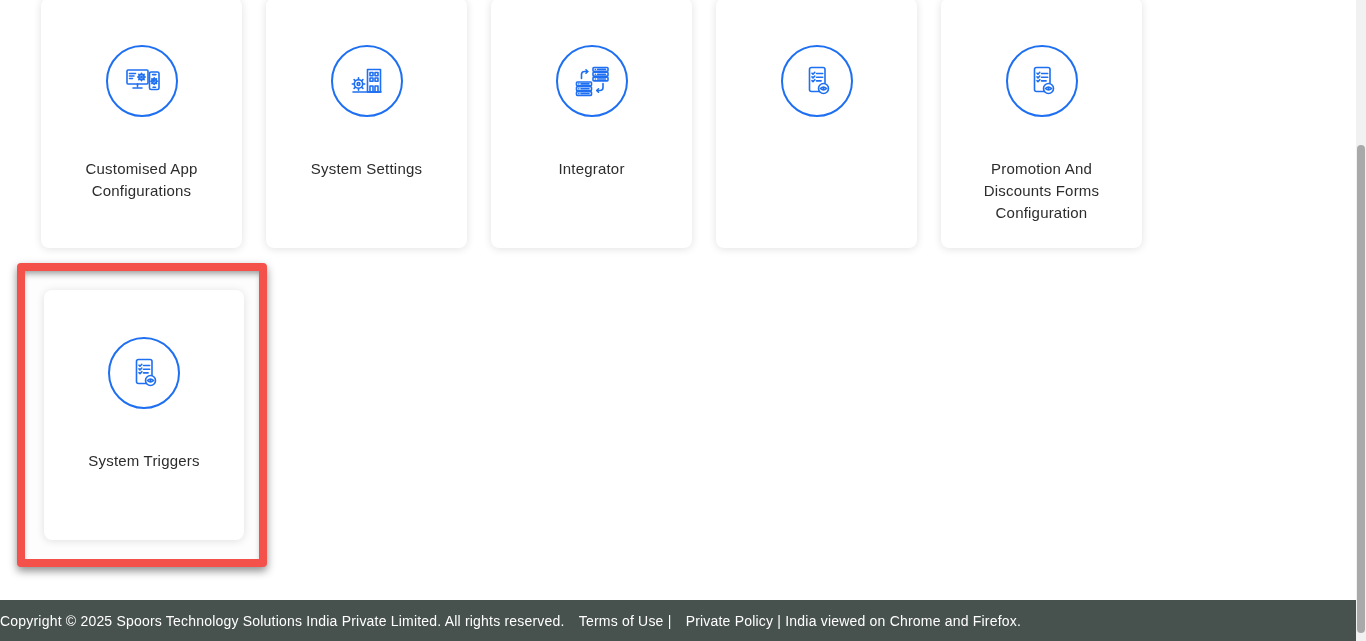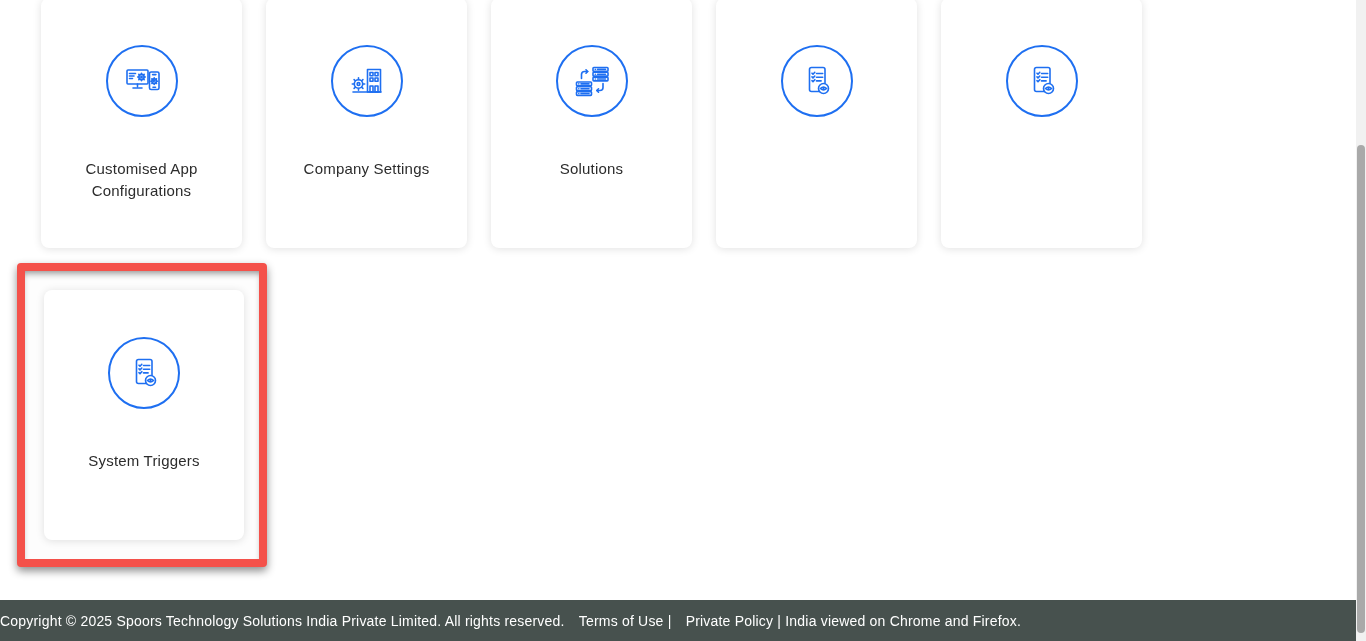--- a/index.html
+++ b/index.html
@@ -139,41 +139,41 @@
           <rect x="28" y="11.5" width="3" height="3.2"></rect>
           <rect x="23" y="17" width="3" height="3.2"></rect>
           <rect x="28" y="17" width="3" height="3.2"></rect>
           <rect x="23" y="25" width="3" height="6"></rect>
           <rect x="28" y="25" width="3" height="6"></rect>
           <circle cx="11.5" cy="23" r="4.2"></circle>
           <circle cx="11.5" cy="23" r="1.4"></circle>
           <path d="M11.5 16.8 v1.6 M11.5 27.6 v1.6 M5.3 23 h1.6 M16.1 23 h1.6 M7.1 18.6 l1.2 1.2 M14.7 26.2 l1.2 1.2 M15.9 18.6 l-1.2 1.2 M8.3 26.2 l-1.2 1.2"></path>
         </svg>
       </div>
-      <div class="tile-label">Company Settings</div>
+      <div class="tile-label">System Settings</div>
     </div>
 
     <div class="tile">
       <div class="icon-circle">
         <svg width="40" height="40" viewBox="0 0 40 40" fill="none" stroke="currentColor" stroke-width="1.6" stroke-linecap="round" stroke-linejoin="round">
           <rect x="21" y="6.5" width="15" height="3.8" rx="0.8"></rect>
           <rect x="21" y="11.3" width="15" height="3.8" rx="0.8"></rect>
           <rect x="21" y="16.1" width="15" height="3.8" rx="0.8"></rect>
           <path d="M23.3 8.4 h0.01 M25.5 8.4 h8 M23.3 13.2 h0.01 M25.5 13.2 h8 M23.3 18 h0.01 M25.5 18 h8"></path>
           <rect x="4.5" y="21" width="15" height="3.8" rx="0.8"></rect>
           <rect x="4.5" y="25.8" width="15" height="3.8" rx="0.8"></rect>
           <rect x="4.5" y="30.6" width="15" height="3.8" rx="0.8"></rect>
           <path d="M6.8 22.9 h0.01 M9 22.9 h8 M6.8 27.7 h0.01 M9 27.7 h8 M6.8 32.5 h0.01 M9 32.5 h8"></path>
           <path d="M9.5 17.5 v-4 q0-3 3-3 h3.2"></path>
           <path d="M14 8.8 l1.7 1.7 -1.7 1.7"></path>
           <path d="M31 22.5 v4 q0 3 -3 3 h-3.2"></path>
           <path d="M26.5 27.8 l-1.7 1.7 1.7 1.7"></path>
         </svg>
       </div>
-      <div class="tile-label">Solutions</div>
+      <div class="tile-label">Integrator</div>
     </div>
 
     <div class="tile">
       <div class="icon-circle">
         <svg width="40" height="40" viewBox="0 0 40 40" fill="none" stroke="currentColor" stroke-width="1.6" stroke-linecap="round" stroke-linejoin="round">
           <rect x="12.5" y="6.5" width="15.5" height="24" rx="2"></rect>
           <path d="M15 12.2 l1 1 1.8-1.9 M19.5 12.5 h6.2"></path>
           <path d="M15 15.9 l1 1 1.8-1.9 M19.5 16.2 h6.2"></path>
           <path d="M15 19.6 l1 1 1.8-1.9 M19.5 19.9 h4.6"></path>
           <circle cx="26.5" cy="27.5" r="5" fill="#ffffff"></circle>
@@ -188,20 +188,21 @@
         <svg width="40" height="40" viewBox="0 0 40 40" fill="none" stroke="currentColor" stroke-width="1.6" stroke-linecap="round" stroke-linejoin="round">
           <rect x="12.5" y="6.5" width="15.5" height="24" rx="2"></rect>
           <path d="M15 12.2 l1 1 1.8-1.9 M19.5 12.5 h6.2"></path>
           <path d="M15 15.9 l1 1 1.8-1.9 M19.5 16.2 h6.2"></path>
           <path d="M15 19.6 l1 1 1.8-1.9 M19.5 19.9 h4.6"></path>
           <circle cx="26.5" cy="27.5" r="5" fill="#ffffff"></circle>
           <path d="M23.4 27.5 q3.1-2.7 6.2 0 q-3.1 2.7 -6.2 0 Z"></path>
           <circle cx="26.5" cy="27.5" r="0.9" fill="currentColor" stroke="none"></circle>
         </svg>
       </div>
+      <div class="tile-label">Promotion And Discounts Forms Configuration</div>
     </div>
 
   </div>
 
   <div class="highlight-box">
     <div class="tile">
       <div class="icon-circle">
         <svg width="40" height="40" viewBox="0 0 40 40" fill="none" stroke="currentColor" stroke-width="1.6" stroke-linecap="round" stroke-linejoin="round">
           <rect x="12.5" y="6.5" width="15.5" height="24" rx="2"></rect>
           <path d="M15 12.2 l1 1 1.8-1.9 M19.5 12.5 h6.2"></path>

